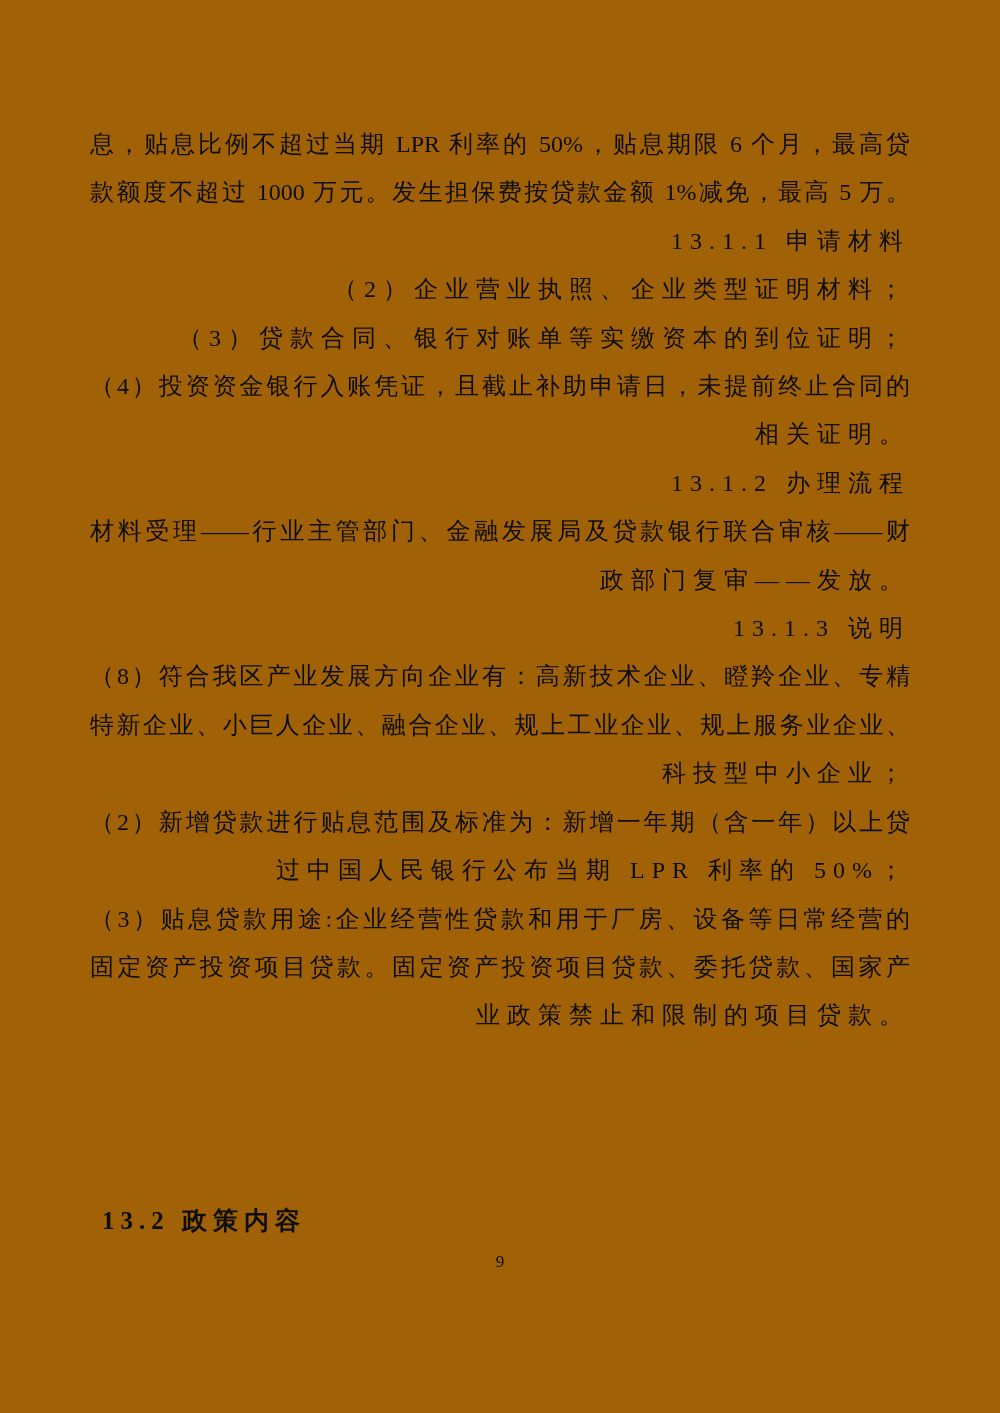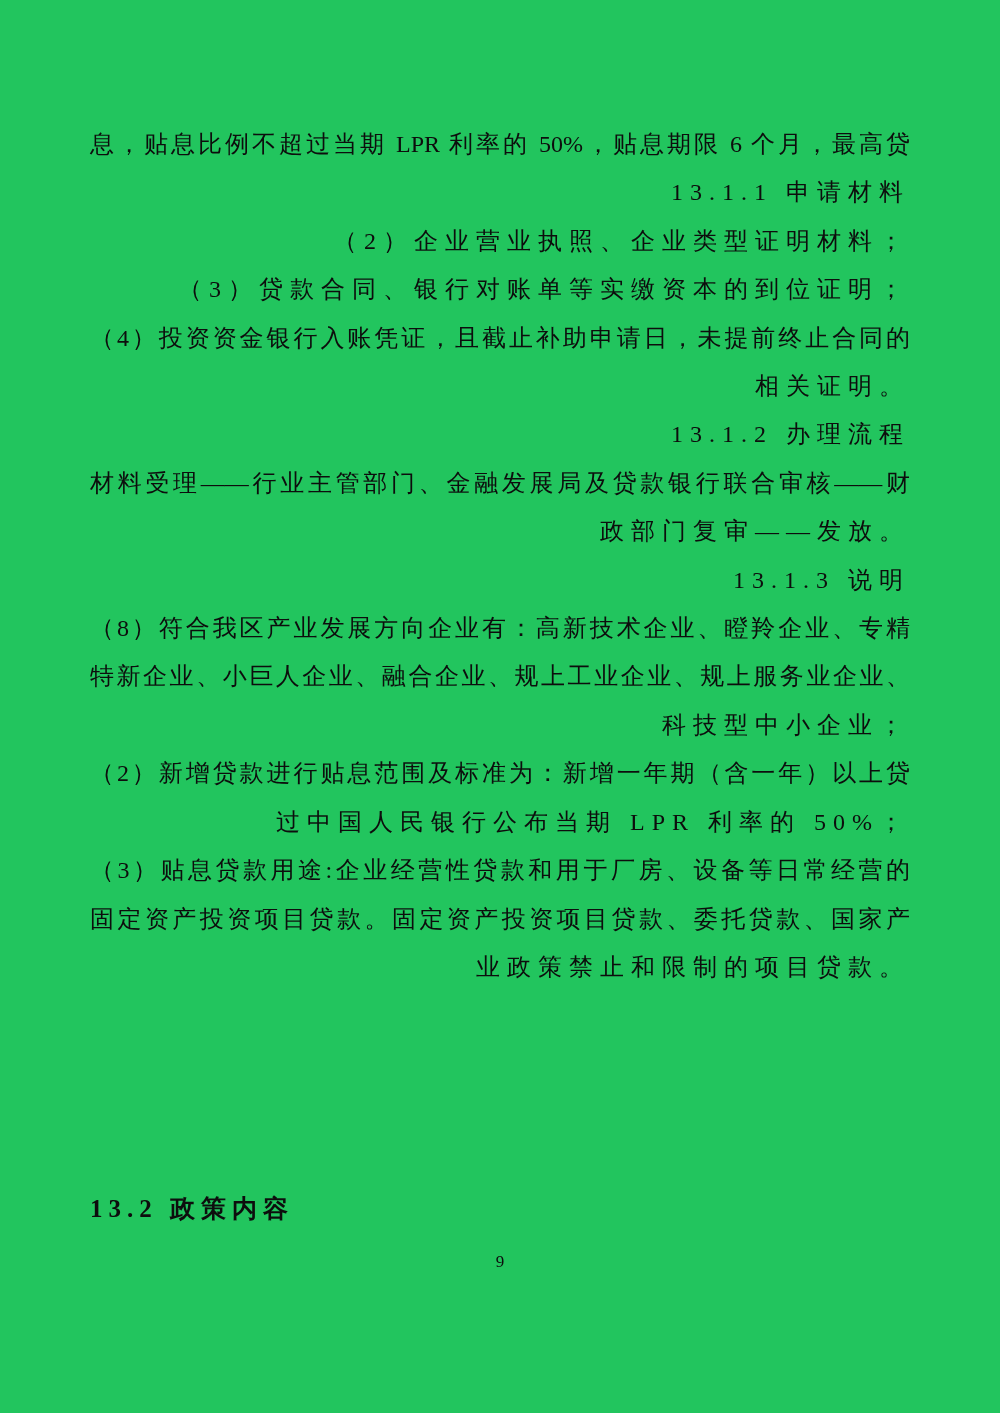--- a/index.html
+++ b/index.html
@@ -5,21 +5,21 @@
   html, body {
     margin: 0;
     padding: 0;
     background: #e8e8e8;
   }
   .page {
     position: relative;
     width: 1000px;
     height: 1413px;
     margin: 0 auto;
-    background: #22c55e;
+    background: #a16207;
     font-family: "Liberation Serif", "DejaVu Serif", serif;
     color: #0d0d0d;
     overflow: hidden;
   }
   .body-text {
     position: absolute;
     left: 90px;
     top: 120px;
     width: 820px;
     font-size: 24px;
@@ -35,21 +35,21 @@
     white-space: normal;
     text-align: justify;
     text-align-last: justify;
     text-justify: inter-character;
   }
   .section-heading {
     position: absolute;
     left: 90px;
     top: 1185px;
     width: 820px;
-    margin: 0;
+    margin: 12px;
     font-size: 25px;
     font-weight: bold;
     letter-spacing: 6px;
     line-height: 48.4px;
     color: #0d0d0d;
   }
   .page-number {
     position: absolute;
     left: 0;
     top: 1252px;
@@ -61,20 +61,21 @@
   }
 </style>
 </head>
 <body>
 
 <div class="page">
 
   <main class="body-text">
 
   <div class="line fill">息，贴息比例不超过当期 LPR 利率的 50%，贴息期限 6 个月，最高贷</div>
+      <div class="line fill">款额度不超过 1000 万元。发生担保费按贷款金额 1%减免，最高 5 万。</div>
       <div class="line">13.1.1 申请材料</div>
       <div class="line">（2）企业营业执照、企业类型证明材料；</div>
       <div class="line">（3）贷款合同、银行对账单等实缴资本的到位证明；</div>
       <div class="line fill">（4）投资资金银行入账凭证，且截止补助申请日，未提前终止合同的</div>
       <div class="line">相关证明。</div>
       <div class="line">13.1.2 办理流程</div>
       <div class="line fill">材料受理——行业主管部门、金融发展局及贷款银行联合审核——财</div>
       <div class="line">政部门复审——发放。</div>
       <div class="line">13.1.3 说明</div>
       <div class="line fill">（8）符合我区产业发展方向企业有：高新技术企业、瞪羚企业、专精</div>

